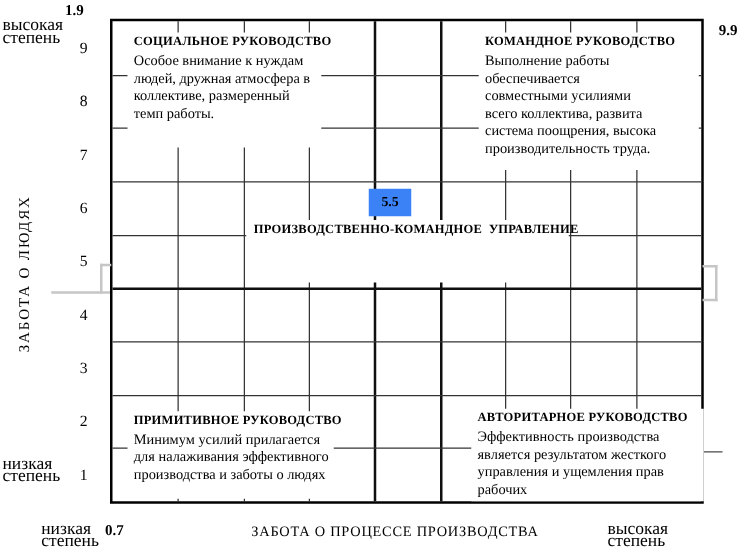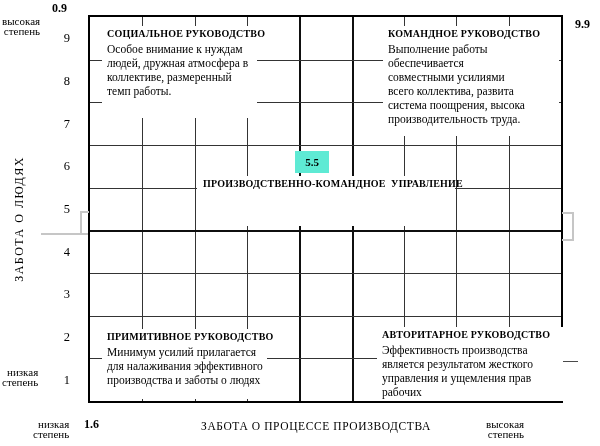--- a/index.html
+++ b/index.html
@@ -13,27 +13,27 @@
   .vline.em{width:2px;background:#0f0f0f;}
   .hline.em{height:2px;background:#0f0f0f;}
 
   .txtbox{position:absolute;background:#fff;box-sizing:border-box;padding:2px 0 0 5px;}
   .txtbox .bxtitle{font-size:10px;line-height:12px;font-weight:bold;letter-spacing:0.2px;
         margin:0 0 2px 0;white-space:pre;}
   .txtbox .bxbody{font-size:11.5px;line-height:14px;white-space:pre;}
   .txtbox.mid .bxtitle{line-height:11px;margin-bottom:0;}
   .txtbox.mid .bxbody{line-height:13.5px;}
 
-  .chip55{position:absolute;left:295px;top:151px;width:34px;height:22px;background:#5eead4;
+  .chip55{position:absolute;left:295px;top:151px;width:34px;height:22px;background:#3b82f6;
         font-weight:bold;font-size:11px;line-height:22px;text-align:center;}
 
   .ytick{position:absolute;left:40px;width:30px;height:14px;line-height:14px;
         text-align:right;font-size:12.5px;}
   .corner{position:absolute;font-weight:bold;font-size:12px;line-height:13px;}
-  .degree{position:absolute;font-size:11px;line-height:10px;white-space:pre;text-align:right;}
+  .degree{position:absolute;font-size:14px;line-height:10px;white-space:pre;}
 
   .yaxis-title{position:absolute;left:-63px;top:209px;width:170px;height:20px;
         text-align:center;font-size:12px;letter-spacing:1.5px;transform:rotate(-90deg);}
   .xaxis-title{position:absolute;left:166px;top:420px;width:300px;text-align:center;
         font-size:11.5px;letter-spacing:0.6px;}
 
   .artifact{position:absolute;background:#c6c6c6;}
   .artifact-bracket{position:absolute;left:562px;top:212px;width:10px;height:25px;
         border-top:2px solid #c6c6c6;border-right:2px solid #c6c6c6;border-bottom:2px solid #c6c6c6;}
   .stray-dash{position:absolute;left:563px;top:361px;width:15px;height:1px;background:#4a4a4a;}
@@ -100,23 +100,23 @@
   <div class="txtbox" style="left:377px;top:327px;width:186px;height:74px;">
     <div class="bxtitle">АВТОРИТАРНОЕ РУКОВОДСТВО</div>
     <div class="bxbody">Эффективность производства
 является результатом жесткого
 управления и ущемления прав
 рабочих</div>
   </div>
 
   <div class="chip55">5.5</div>
 
-  <div class="corner" style="left:52px;top:2px;">0.9</div>
+  <div class="corner" style="left:52px;top:2px;">1.9</div>
   <div class="corner" style="left:575px;top:18px;">9.9</div>
-  <div class="corner" style="left:84px;top:418px;">1.6</div>
+  <div class="corner" style="left:84px;top:418px;">0.7</div>
   <div class="corner" style="left:568px;top:404px;margin-left:44px;">9.1</div>
 
   <div class="degree" style="left:2px;top:16px;">высокая
 степень</div>
   <div class="degree" style="left:2px;top:367px;">низкая
 степень</div>
   <div class="degree" style="left:33px;top:419px;">низкая
 степень</div>
   <div class="degree" style="left:486px;top:419px;">высокая
 степень</div>

